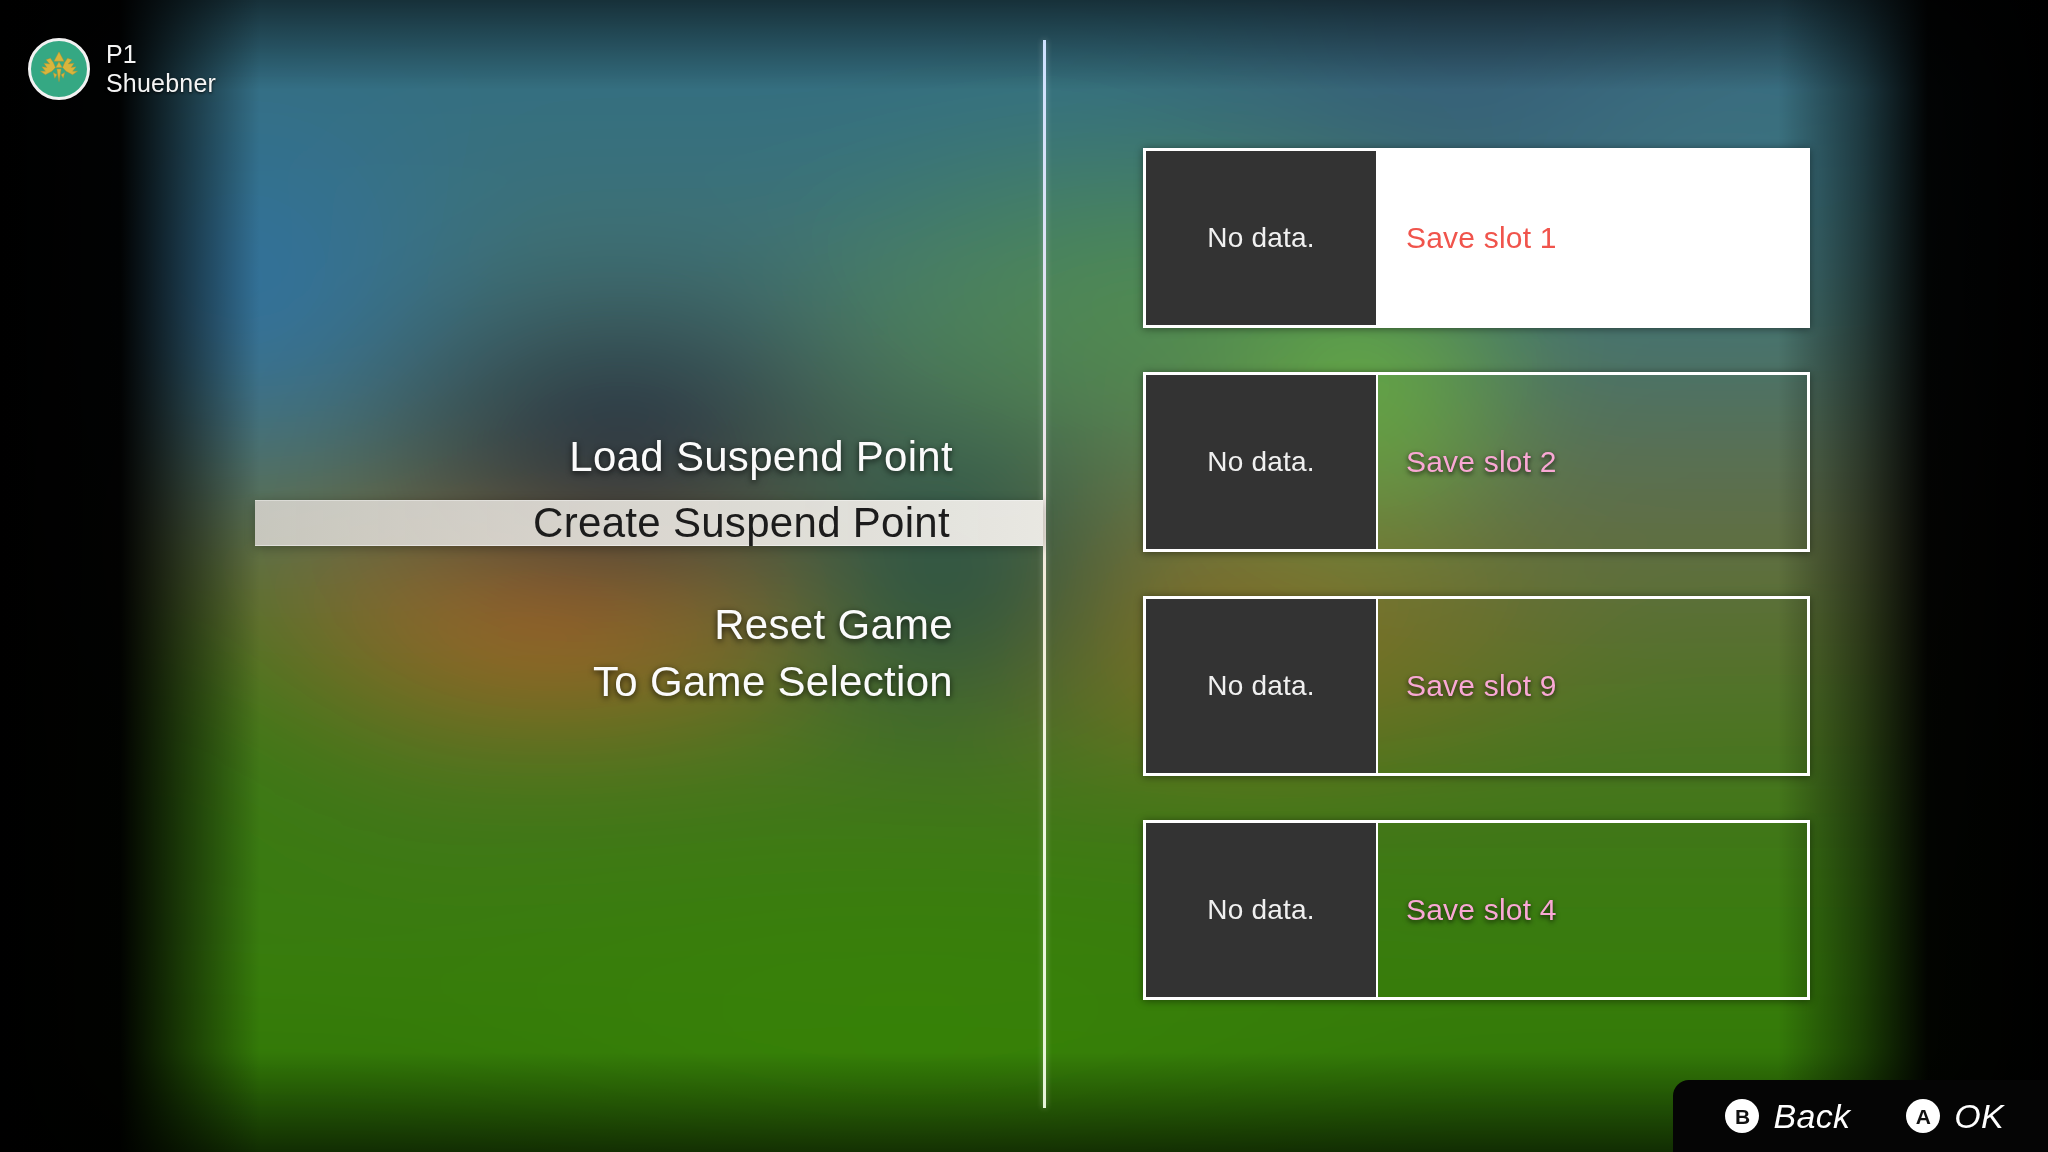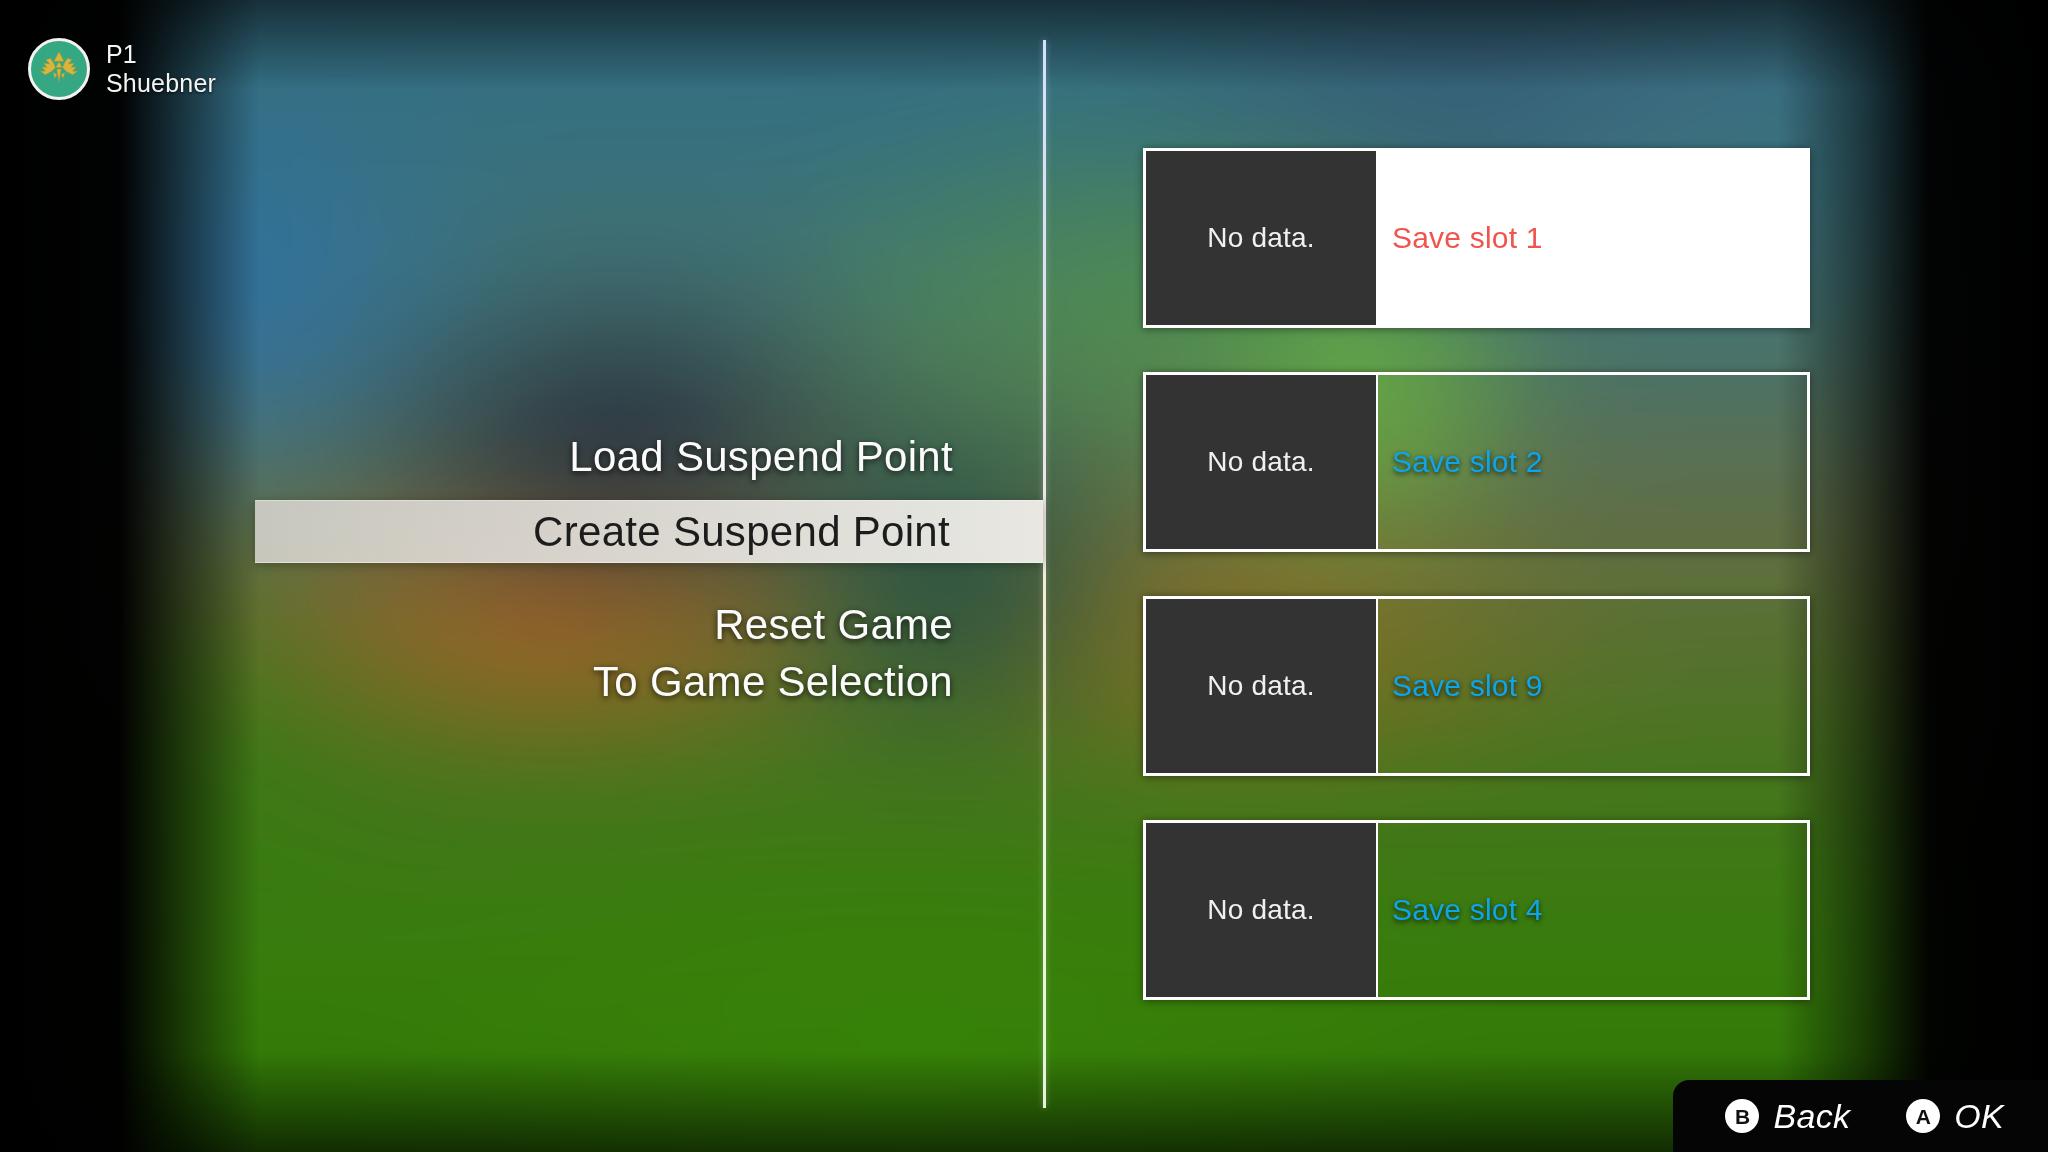--- a/index.html
+++ b/index.html
@@ -74,21 +74,21 @@
   .menu-row{
     position:absolute; left:0; width:1046px; height:68px;
     display:flex; align-items:center; justify-content:flex-end;
   }
   .menu-row .label{
     color:#fbfbfb; font-size:42px; font-weight:400; letter-spacing:.3px;
     padding-right:93px; text-shadow:0 2px 6px rgba(0,0,0,.75);
     white-space:nowrap;
   }
   .menu-row.selected{
-    left:255px; width:788px; height:63px;
+    left:255px; width:788px; height:46px;
     background:linear-gradient(90deg, rgba(214,211,205,.88) 0%, rgba(226,223,217,.93) 45%, rgba(238,236,231,.97) 100%);
     border-top:1px solid rgba(255,255,255,.35);
     border-bottom:1px solid rgba(255,255,255,.45);
     box-shadow:0 2px 10px rgba(0,0,0,.28);
   }
   .menu-row.selected .label{
     color:#1c1c1c; text-shadow:none; padding-right:93px; font-weight:400;
   }
 
   
@@ -97,26 +97,26 @@
     position:absolute; left:0; width:667px; height:180px; display:flex;
     border:3px solid #ffffff;
     box-shadow:0 1px 8px rgba(0,0,0,.45);
   }
   .slot .thumb{
     width:230px; height:100%; background:#333333;
     display:flex; align-items:center; justify-content:center; flex:none;
   }
   .slot .thumb span{ color:#f0f0f0; font-size:28px; letter-spacing:.2px; }
   .slot .body{
-    flex:1; display:flex; align-items:center; padding-left:14px;
+    flex:1; display:flex; align-items:center; padding-left:28px;
     border-left:2px solid #ffffff;
   }
   .slot .body span{ font-size:30px; letter-spacing:.2px; }
   .slot.unselected .body{ background:transparent; }
-  .slot.unselected .body span{ color:#0ea5e9; text-shadow:0 2px 5px rgba(0,0,0,.75); }
+  .slot.unselected .body span{ color:#f9a8d4; text-shadow:0 2px 5px rgba(0,0,0,.75); }
   .slot.selected{ border-color:#ffffff; }
   .slot.selected .body{ background:#ffffff; border-left:2px solid #ffffff; }
   .slot.selected .body span{ color:#f0544c; text-shadow:none; }
 
   
   #actionbar{
     position:absolute; right:0; bottom:0; height:72px; z-index:9;
     display:flex; align-items:center; gap:56px; padding:0 44px 0 52px;
     background:#050505; border-top-left-radius:16px;
   }

